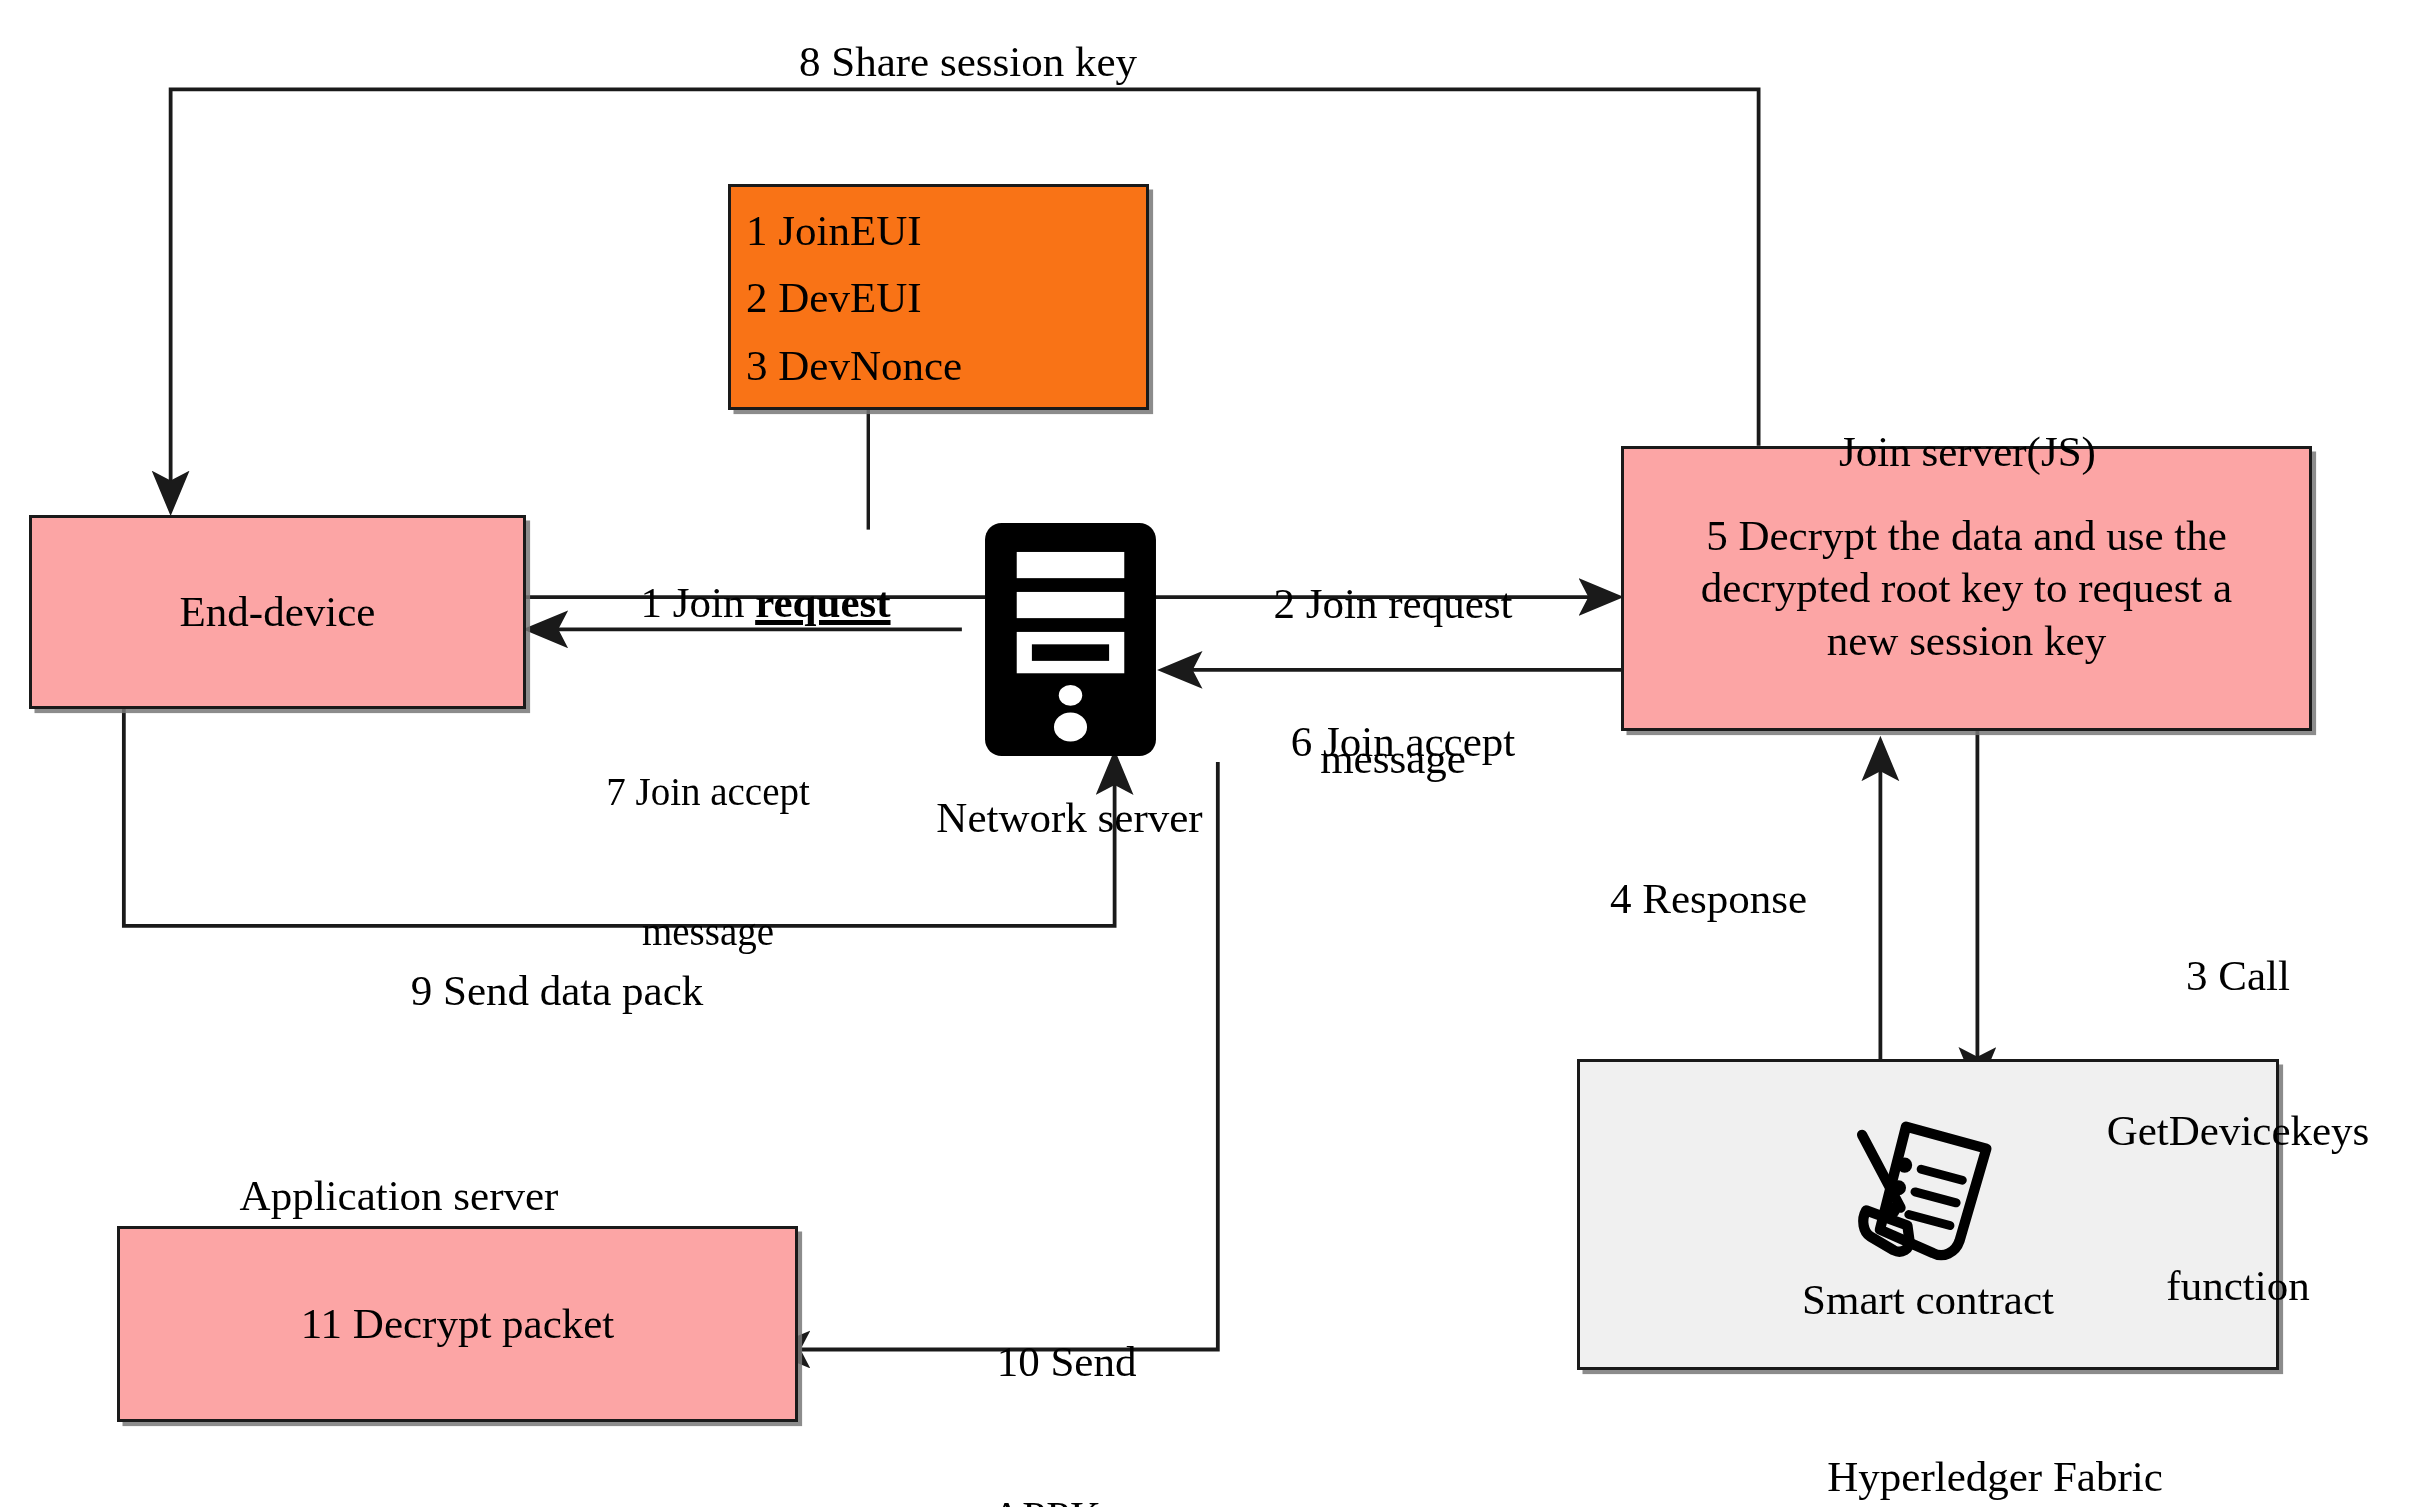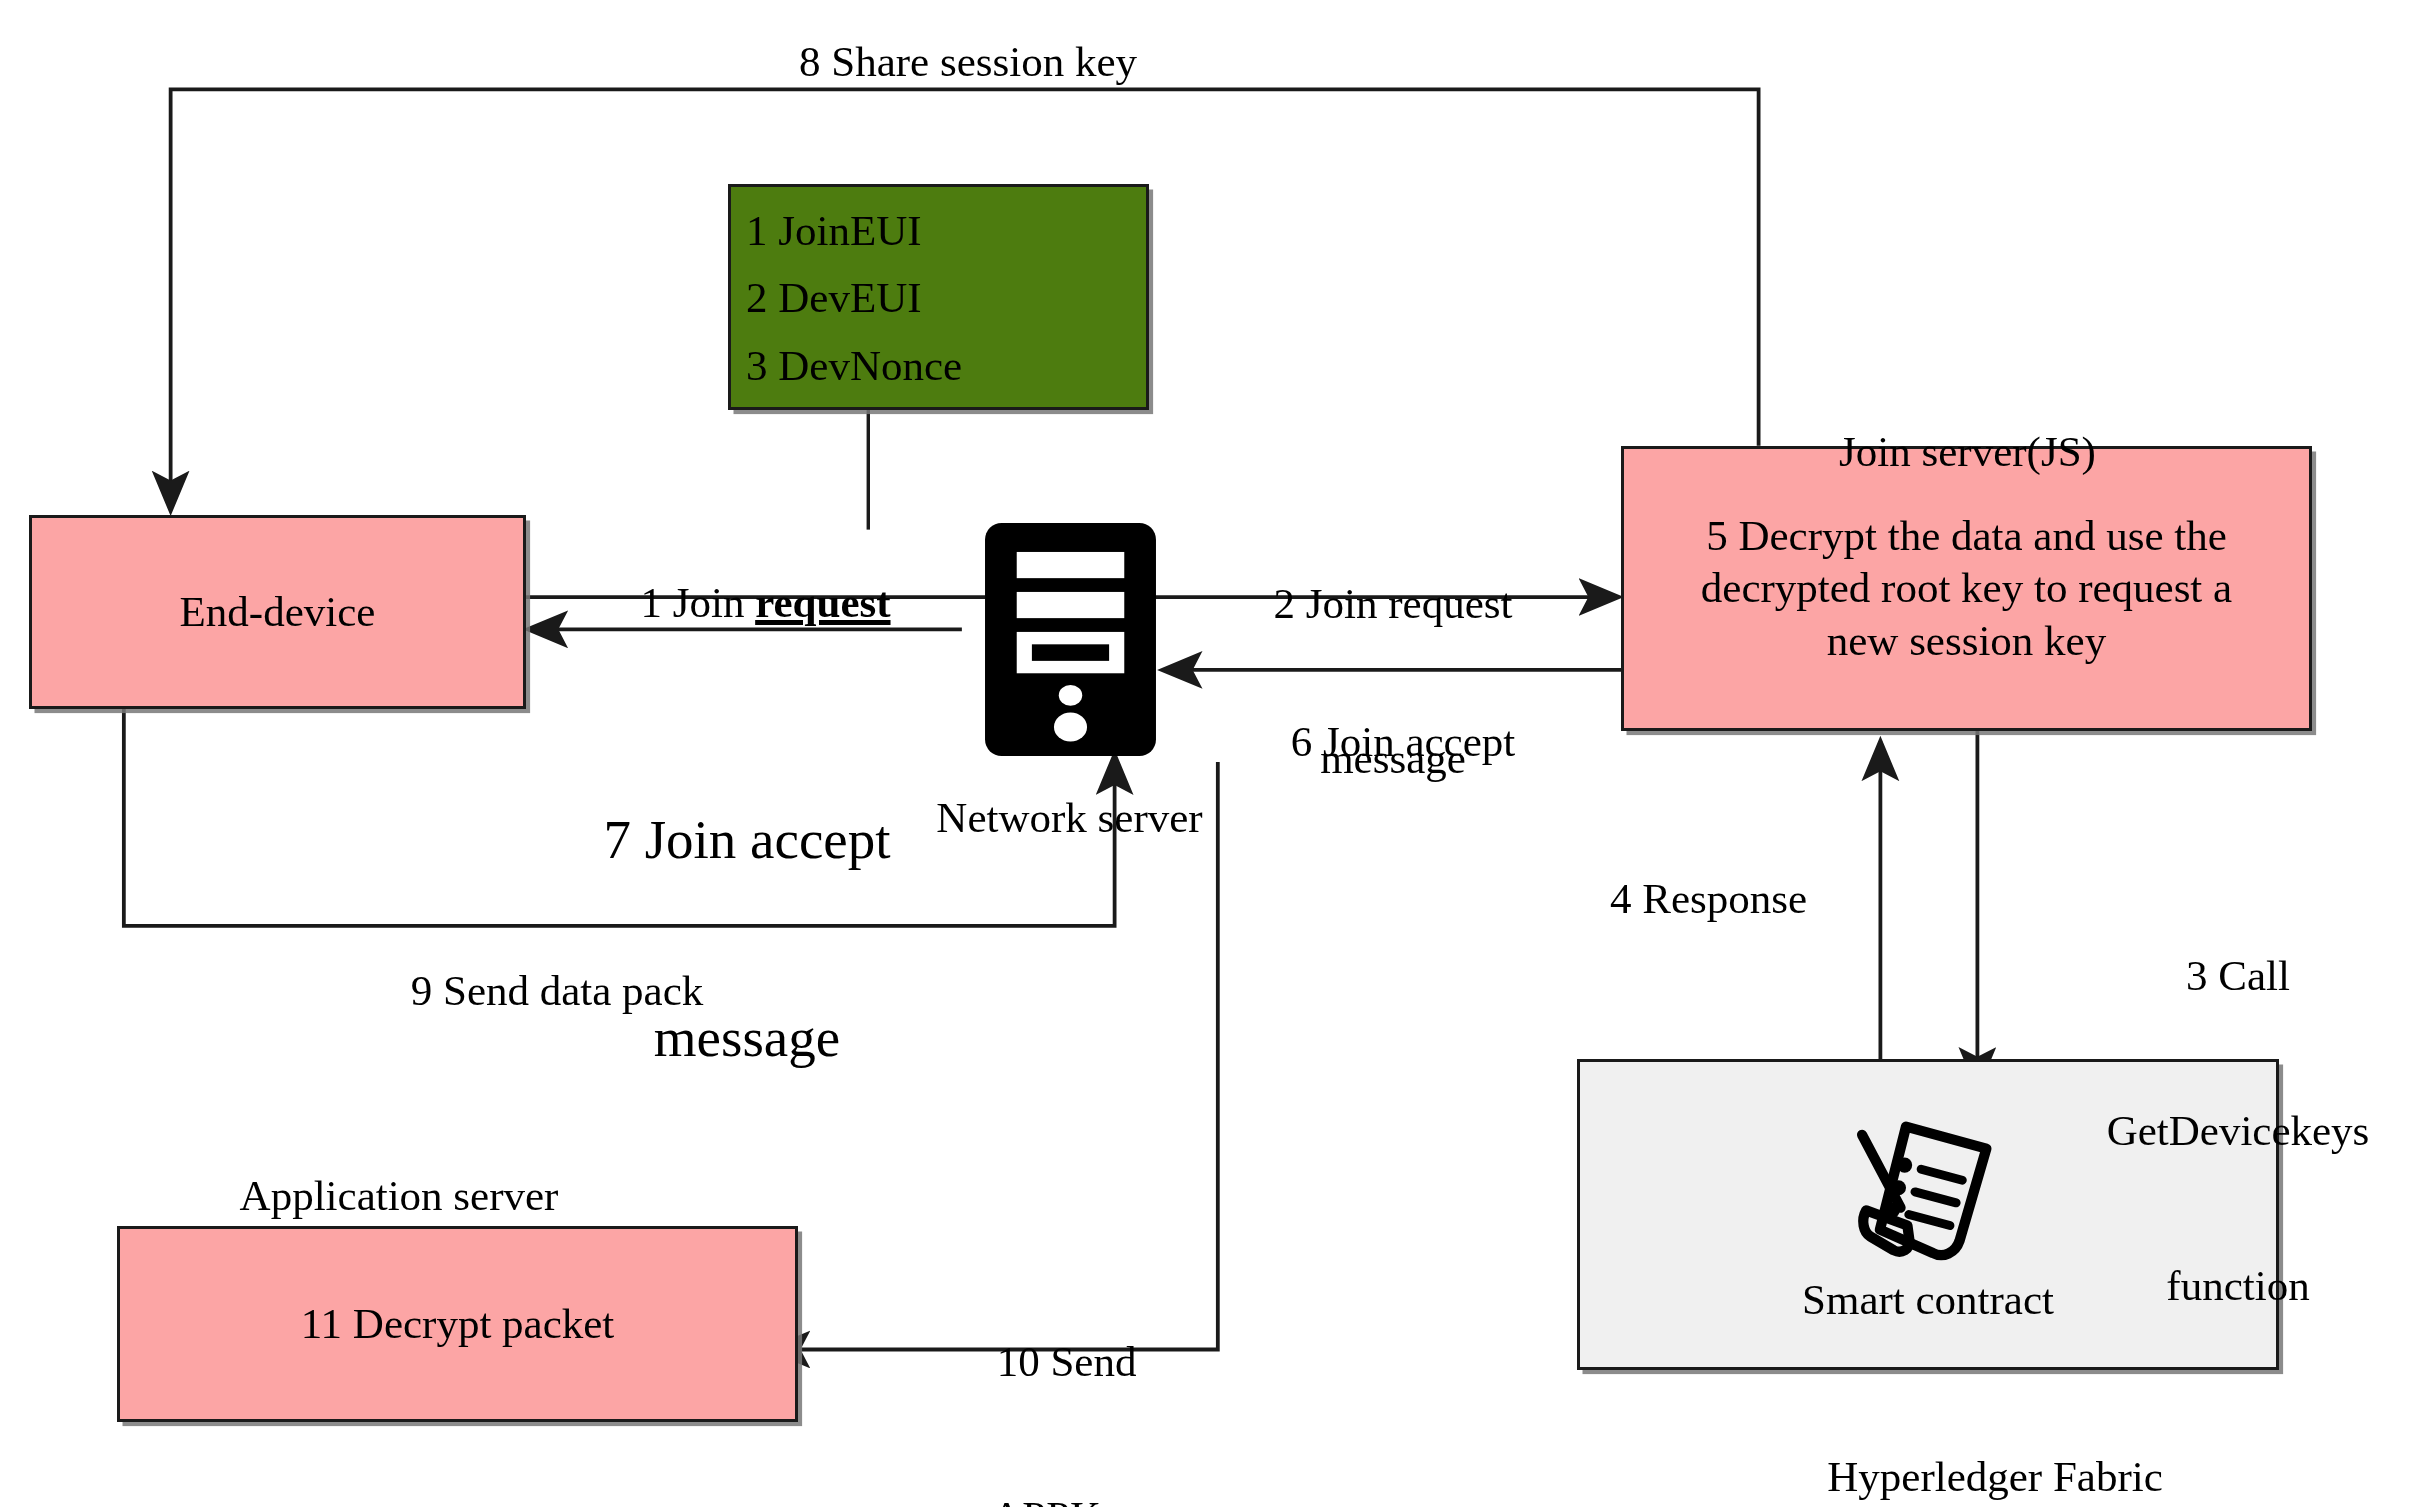--- a/index.html
+++ b/index.html
@@ -2,21 +2,21 @@
 <html style="font-size:11px"><head>
 <meta charset="utf-8">
 <style>
   html,body{margin:0;padding:0;background:#fff;}
   #stage{position:relative;width:2426px;height:1507px;background:#fff;
          font-family:"Liberation Serif","DejaVu Serif",serif;color:#000;overflow:hidden;}
   .box{position:absolute;box-sizing:border-box;display:flex;align-items:center;
        justify-content:center;text-align:center;border:3.4px solid #1a1a1a;
        background:#fca5a5;box-shadow:4.8px 4.8px 0 -0.7px rgba(120,120,120,.85);}
   .box .txt{padding:0 12.4px;line-height:1.22;}
-  .plainbox{background:#4d7c0f;}
+  .plainbox{background:#f97316;}
   .lightbox{background:#f0f0f0;}
   .lbl{position:absolute;line-height:1.2;text-align:center;white-space:pre;margin-top:28px;}
   svg.wires{position:absolute;left:0;top:0;width:2426px;height:1507px;overflow:visible;}
   .u-bold{font-weight:bold;text-decoration:underline;text-decoration-thickness:4.8px;}
   .ico{position:absolute;}
 </style>
 </head>
 <body>
 
 <div id="stage">
@@ -116,21 +116,21 @@
 
   <div class="lbl" style="left:579px;top:497px;width:330px;font-size:43px;">
     <span>1 Join </span><span class="u-bold">request</span>
   </div>
 
   <div class="lbl" style="left:1183px;top:447px;width:420px;font-size:43px;">
     <div>2 Join request</div>
     <div>message</div>
   </div>
 
-  <div class="lbl" style="left:568px;top:647px;width:358px;font-size:55px;">
+  <div class="lbl" style="left:529px;top:647px;width:358px;font-size:39px;">
     <div>7 Join accept</div>
     <div>message</div>
   </div>
 
   <div class="lbl" style="left:1231px;top:688px;width:344px;font-size:43px;">6 Join accept</div>
 
   <div class="lbl" style="left:887px;top:764px;width:365px;font-size:43px;">Network server</div>
 
   <div class="lbl" style="left:1768px;top:398px;width:399px;font-size:43px;">Join server(JS)</div>
 

